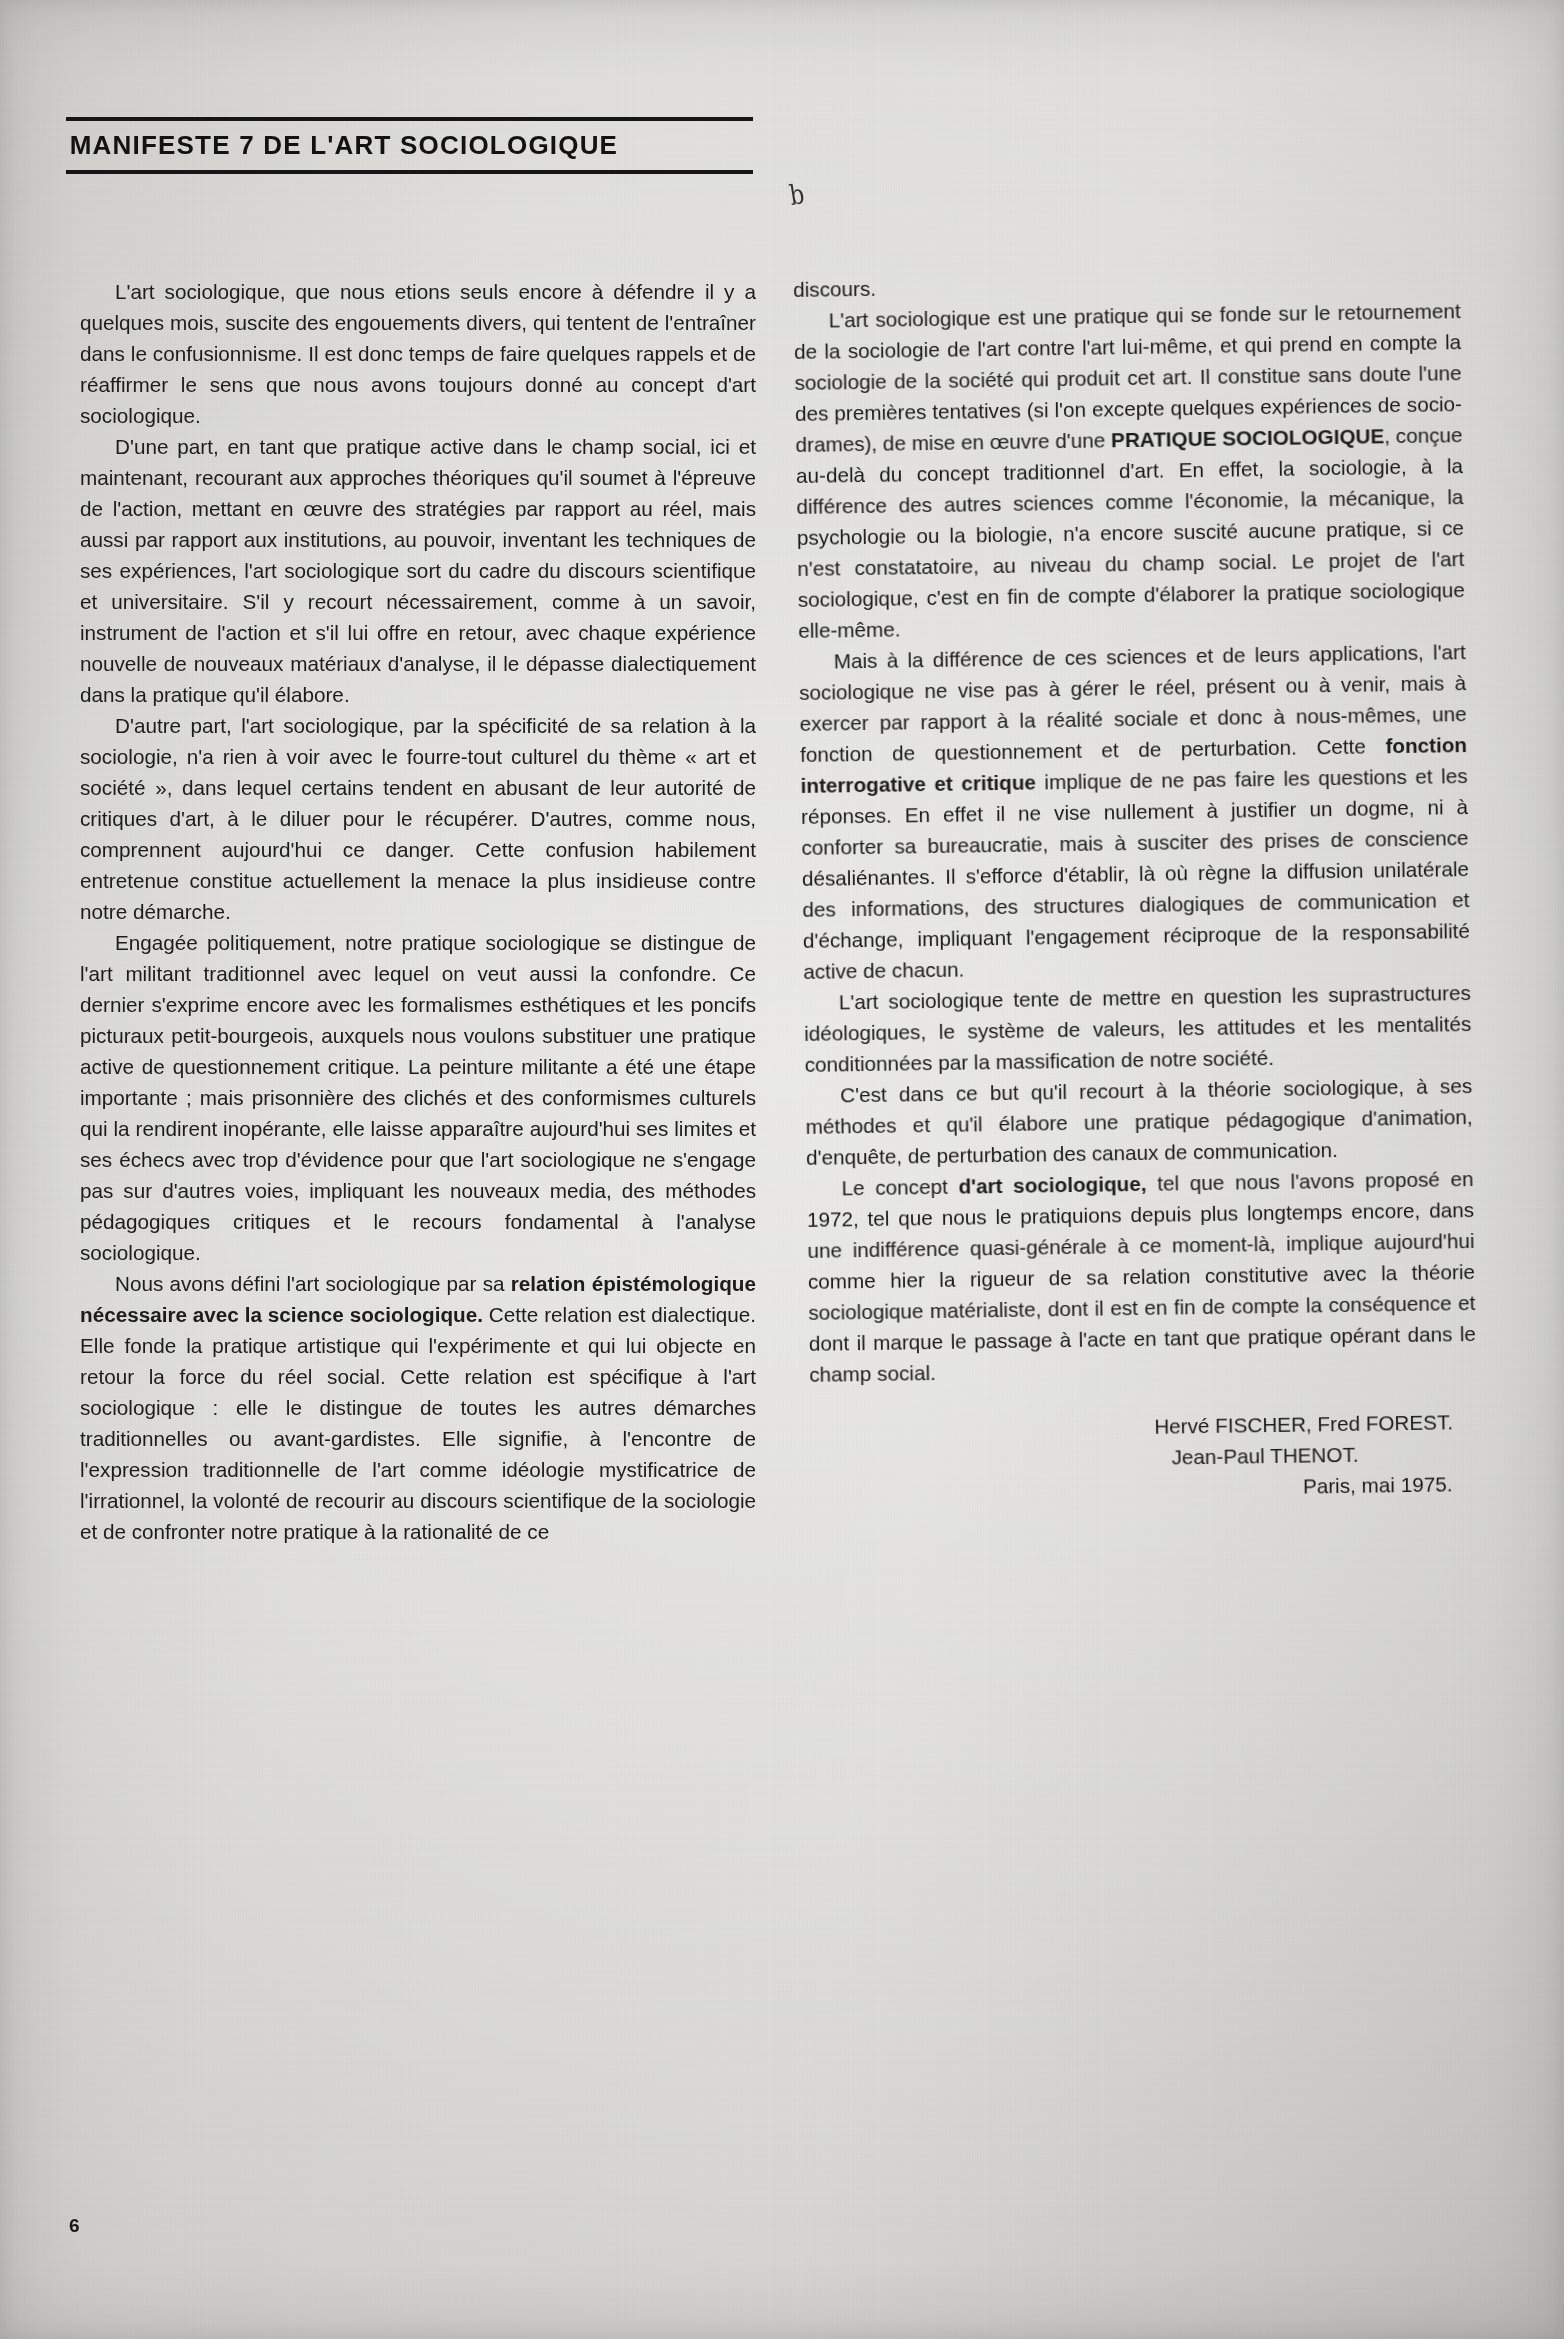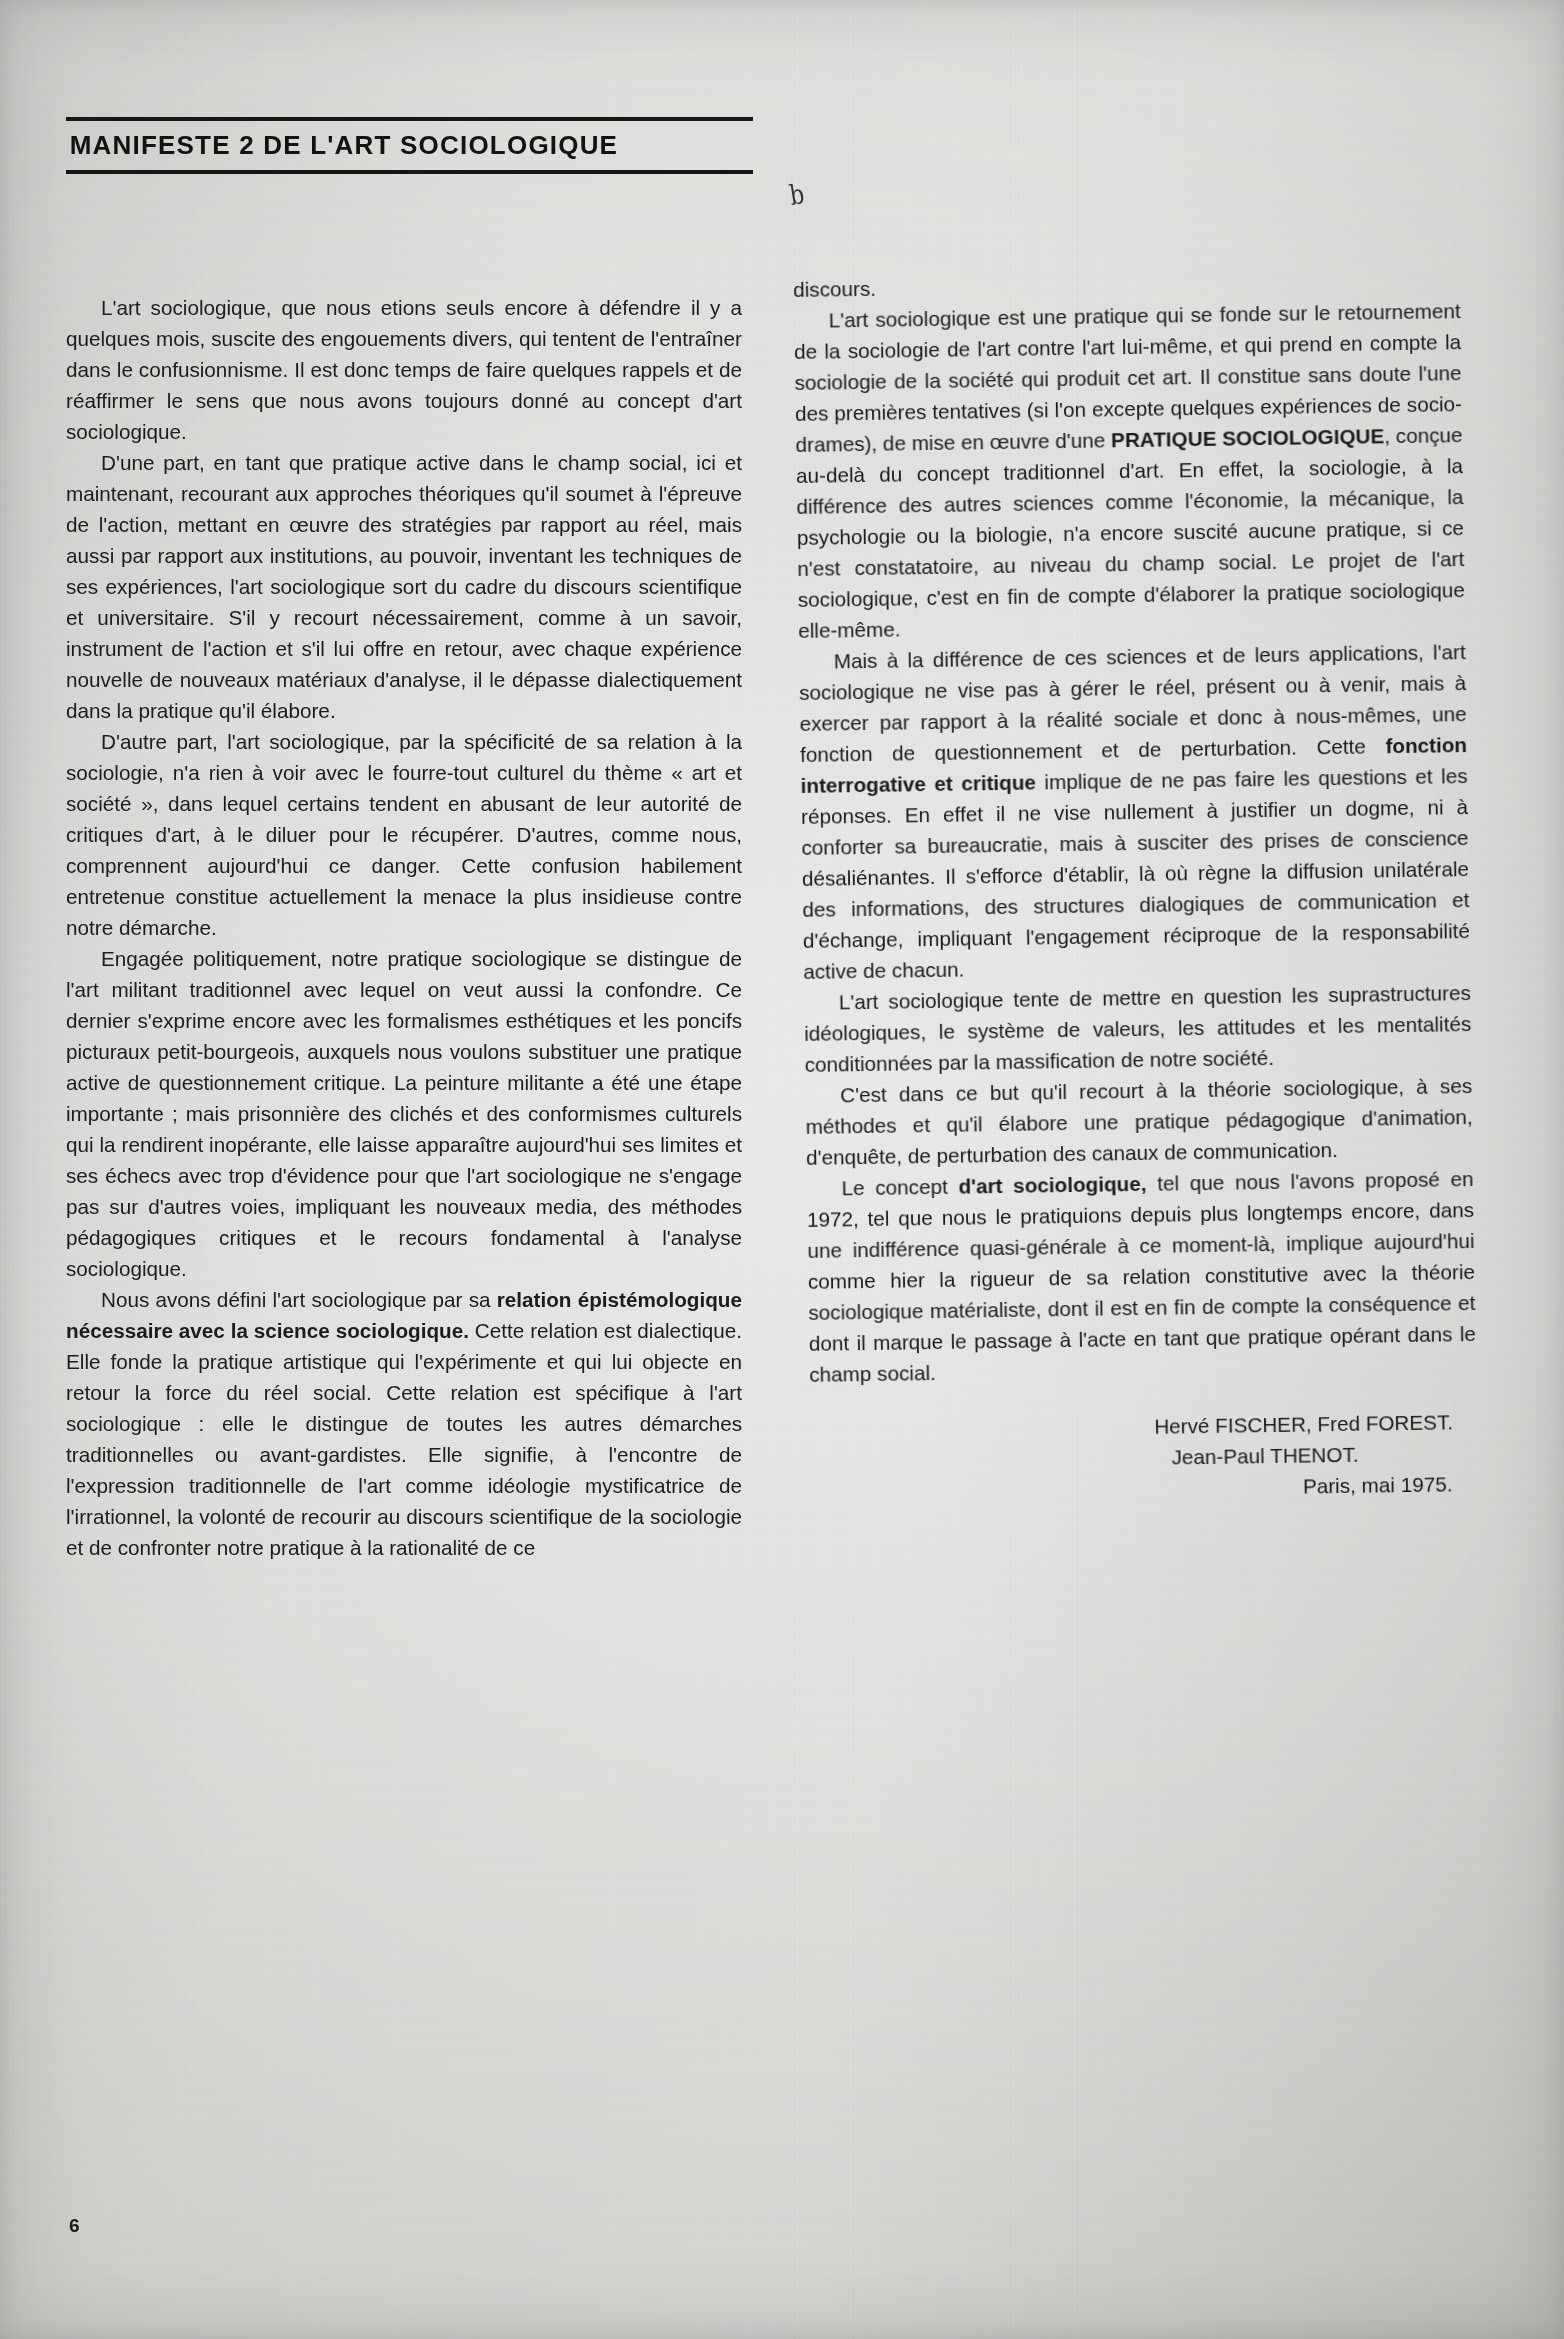--- a/index.html
+++ b/index.html
@@ -80,24 +80,23 @@
   
   .col {
     position: absolute;
     font-size: 20.7px;
     line-height: 31px;
     text-align: justify;
     text-justify: inter-word;
     color: #1c1c1c;
   }
   .col-left {
-    left: 66px;
+    left: 80px;
     top: 276px;
     width: 676px;
-    margin-top: 16px;
   }
   .col-right {
     left: 793px;
     top: 274px;
     width: 667px;
     transform: rotate(-0.85deg);
     transform-origin: left top;
   }
   .col p {
     margin: 0 0 0 0;
@@ -137,21 +136,21 @@
 </style>
 </head>
 <body>
 
 <div class="page">
   <div class="paper"></div>
   <div class="grain"></div>
 
   <div class="header">
     <div class="rule-top"></div>
-    <div class="header-title ink">MANIFESTE 2 DE L'ART SOCIOLOGIQUE</div>
+    <div class="header-title ink">MANIFESTE 7 DE L'ART SOCIOLOGIQUE</div>
     <div class="rule-bottom"></div>
   </div>
 
   <div class="hand-mark">b</div>
 
   <div class="col col-left ink" id="col-left">
       <p><span>L'art sociologique, que nous etions seuls encore à défendre il y a quelques mois, suscite des engouements divers, qui tentent de l'entraîner dans le confusionnisme. Il est donc temps de faire quelques rappels et de réaffirmer le sens que nous avons toujours donné au concept d'art sociologique.</span></p>
       <p><span>D'une part, en tant que pratique active dans le champ social, ici et maintenant, recourant aux approches théoriques qu'il soumet à l'épreuve de l'action, mettant en œuvre des stratégies par rapport au réel, mais aussi par rapport aux institutions, au pouvoir, inventant les techniques de ses expériences, l'art sociologique sort du cadre du discours scientifique et universitaire. S'il y recourt nécessairement, comme à un savoir, instrument de l'action et s'il lui offre en retour, avec chaque expérience nouvelle de nouveaux matériaux d'analyse, il le dépasse dialectiquement dans la pratique qu'il élabore.</span></p>
       <p><span>D'autre part, l'art sociologique, par la spécificité de sa relation à la sociologie, n'a rien à voir avec le fourre-tout culturel du thème « art et société », dans lequel certains tendent en abusant de leur autorité de critiques d'art, à le diluer pour le récupérer. D'autres, comme nous, comprennent aujourd'hui ce danger. Cette confusion habilement entretenue constitue actuellement la menace la plus insidieuse contre notre démarche.</span></p>
       <p><span>Engagée politiquement, notre pratique sociologique se distingue de l'art militant traditionnel avec lequel on veut aussi la confondre. Ce dernier s'exprime encore avec les formalismes esthétiques et les poncifs picturaux petit-bourgeois, auxquels nous voulons substituer une pratique active de questionnement critique. La peinture militante a été une étape importante ; mais prisonnière des clichés et des conformismes culturels qui la rendirent inopérante, elle laisse apparaître aujourd'hui ses limites et ses échecs avec trop d'évidence pour que l'art sociologique ne s'engage pas sur d'autres voies, impliquant les nouveaux media, des méthodes pédagogiques critiques et le recours fondamental à l'analyse sociologique.</span></p>

